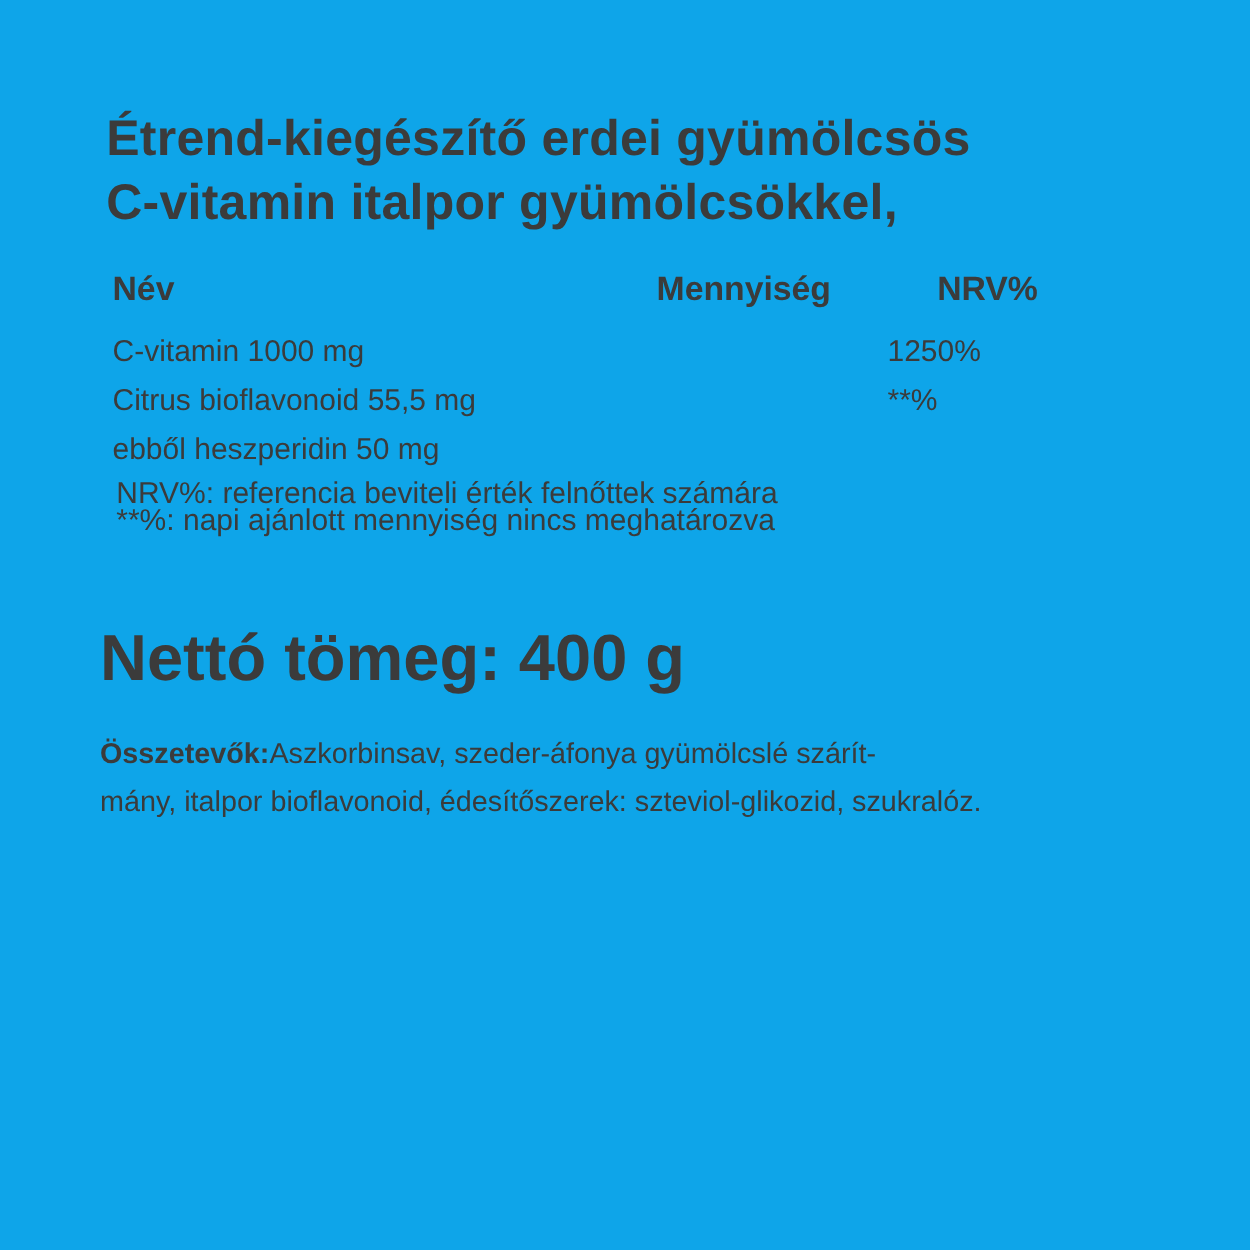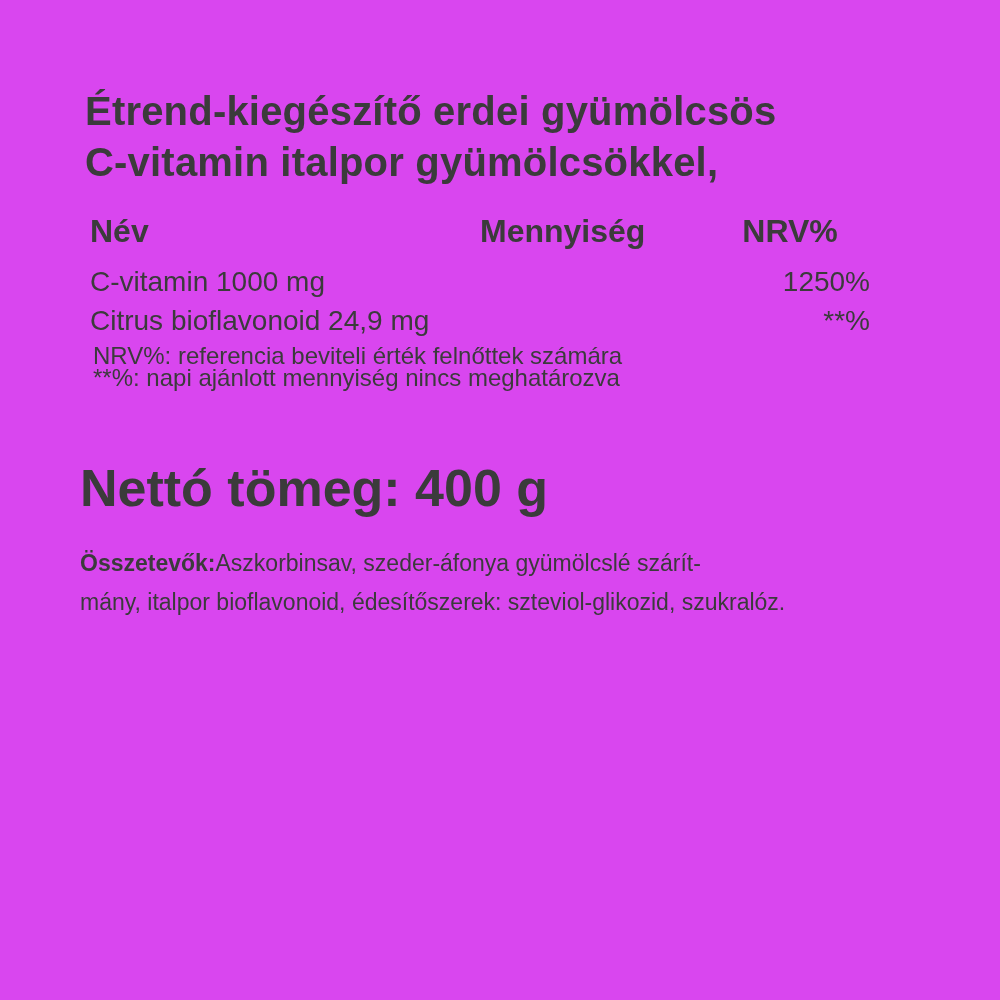--- a/index.html
+++ b/index.html
@@ -6,21 +6,21 @@
     margin: 0;
     padding: 0;
     background: #ffffff;
   }
   .page {
     position: relative;
     width: 1000px;
     height: 1000px;
     box-sizing: border-box;
     padding: 86px 50px 0 80px;
-    background: #d946ef;
+    background: #0ea5e9;
     color: #3b3b3b;
     font-family: "Liberation Sans", "DejaVu Sans", sans-serif;
     overflow: hidden;
   }
 
   .title {
     margin: 0 0 0 5px;
     font-size: 40px;
     font-weight: 700;
     line-height: 51px;
@@ -37,34 +37,34 @@
 
   .ing-table {
     margin: 26px 0 0 10px;
   }
   .t-row {
     display: grid;
     grid-template-columns: 390px 230px 160px;
     align-items: baseline;
   }
   .t-head {
-    font-size: 32px;
+    font-size: 27px;
     font-weight: 700;
     line-height: 34px;
     margin-bottom: 14px;
   }
-  .t-head .col-amount { }
+  .t-head .col-amount { text-align: center; }
   .t-head .col-nrv    { text-align: center; }
   .t-body .t-row {
-    font-size: 28px;
+    font-size: 24px;
     font-weight: 400;
     line-height: 39px;
   }
   .t-body .cell-amount { text-align: center; }
-  .t-body .cell-nrv    { text-align: right; }
+  .t-body .cell-nrv    { text-align: left; }
 
   .footnotes {
     margin: 5px 0 0 13px;
     font-size: 24px;
     line-height: 21.5px;
   }
 
   .net-weight {
     margin: 76px 0 0 0;
     font-size: 52px;
@@ -101,23 +101,28 @@
       <span class="col-amount">Mennyiség</span>
       <span class="col-nrv">NRV%</span>
     </div>
     <div class="t-body">
       <div class="t-row">
         <span class="cell-name">C-vitamin 1000 mg</span>
         <span class="cell-amount"></span>
         <span class="cell-nrv">1250%</span>
       </div>
       <div class="t-row">
-        <span class="cell-name">Citrus bioflavonoid 24,9 mg</span>
+        <span class="cell-name">Citrus bioflavonoid 55,5 mg</span>
         <span class="cell-amount"></span>
         <span class="cell-nrv">**%</span>
+      </div>
+      <div class="t-row">
+        <span class="cell-name">ebből heszperidin 50 mg</span>
+        <span class="cell-amount"></span>
+        <span class="cell-nrv"></span>
       </div>
     </div>
   </div>
 
   <div class="footnotes">
     <div>NRV%: referencia beviteli érték felnőttek számára</div>
     <div>**%: napi ajánlott mennyiség nincs meghatározva</div>
   </div>
 
   <div class="net-weight">Nettó tömeg: 400 g</div>

